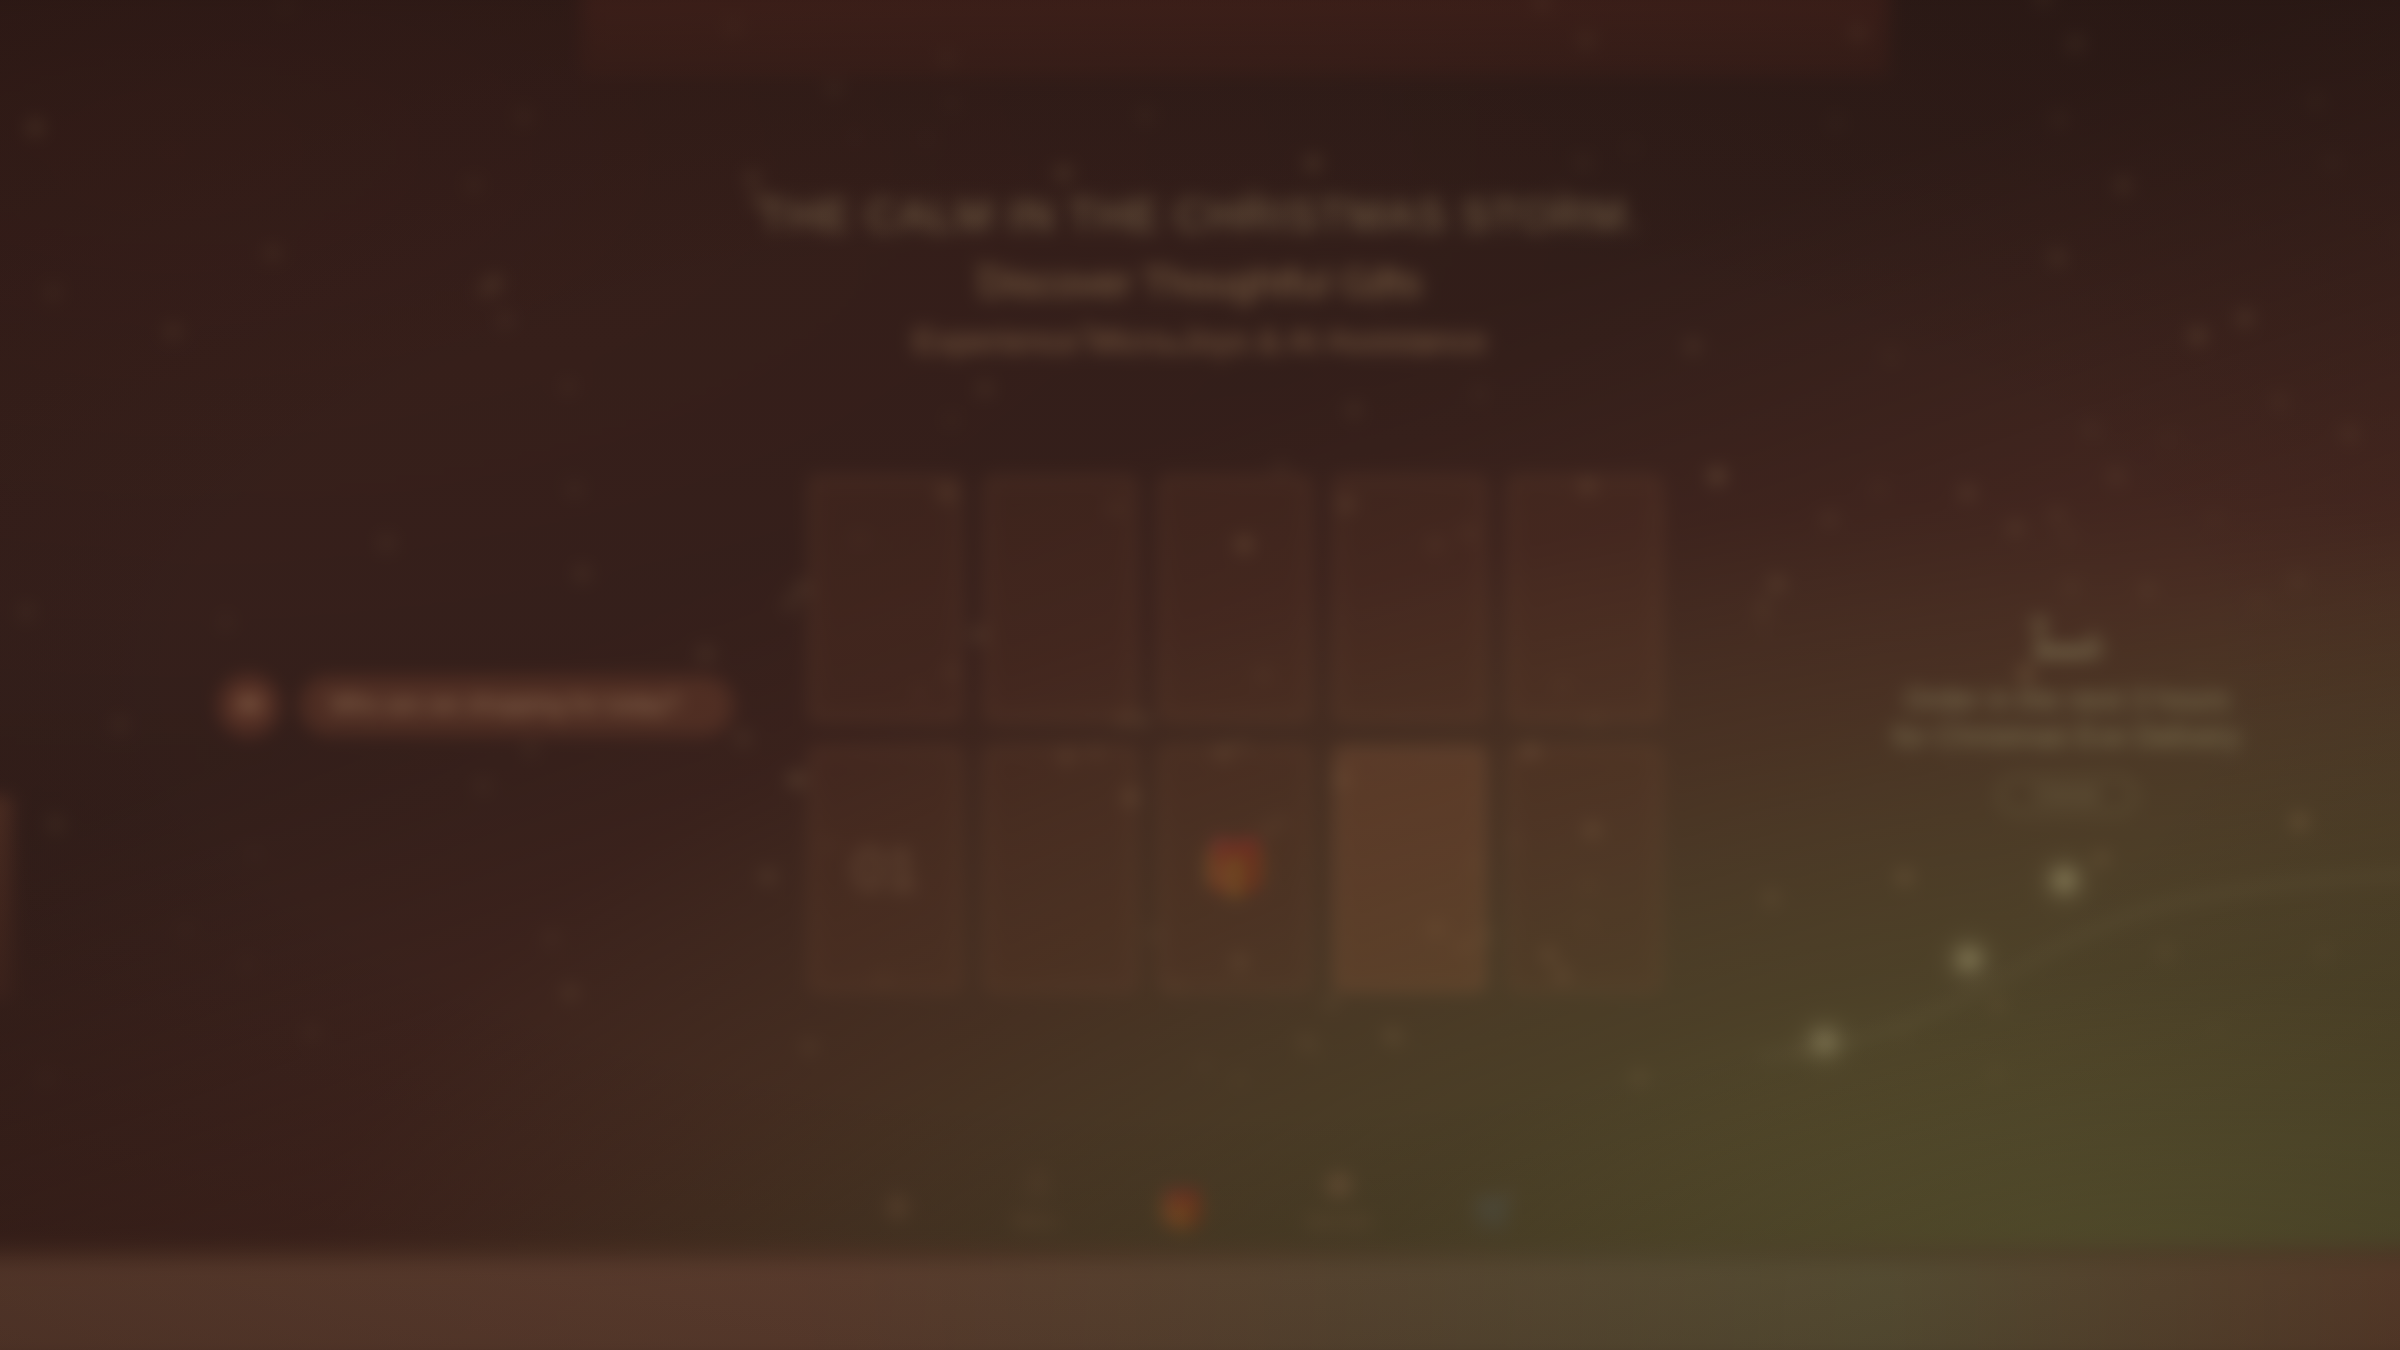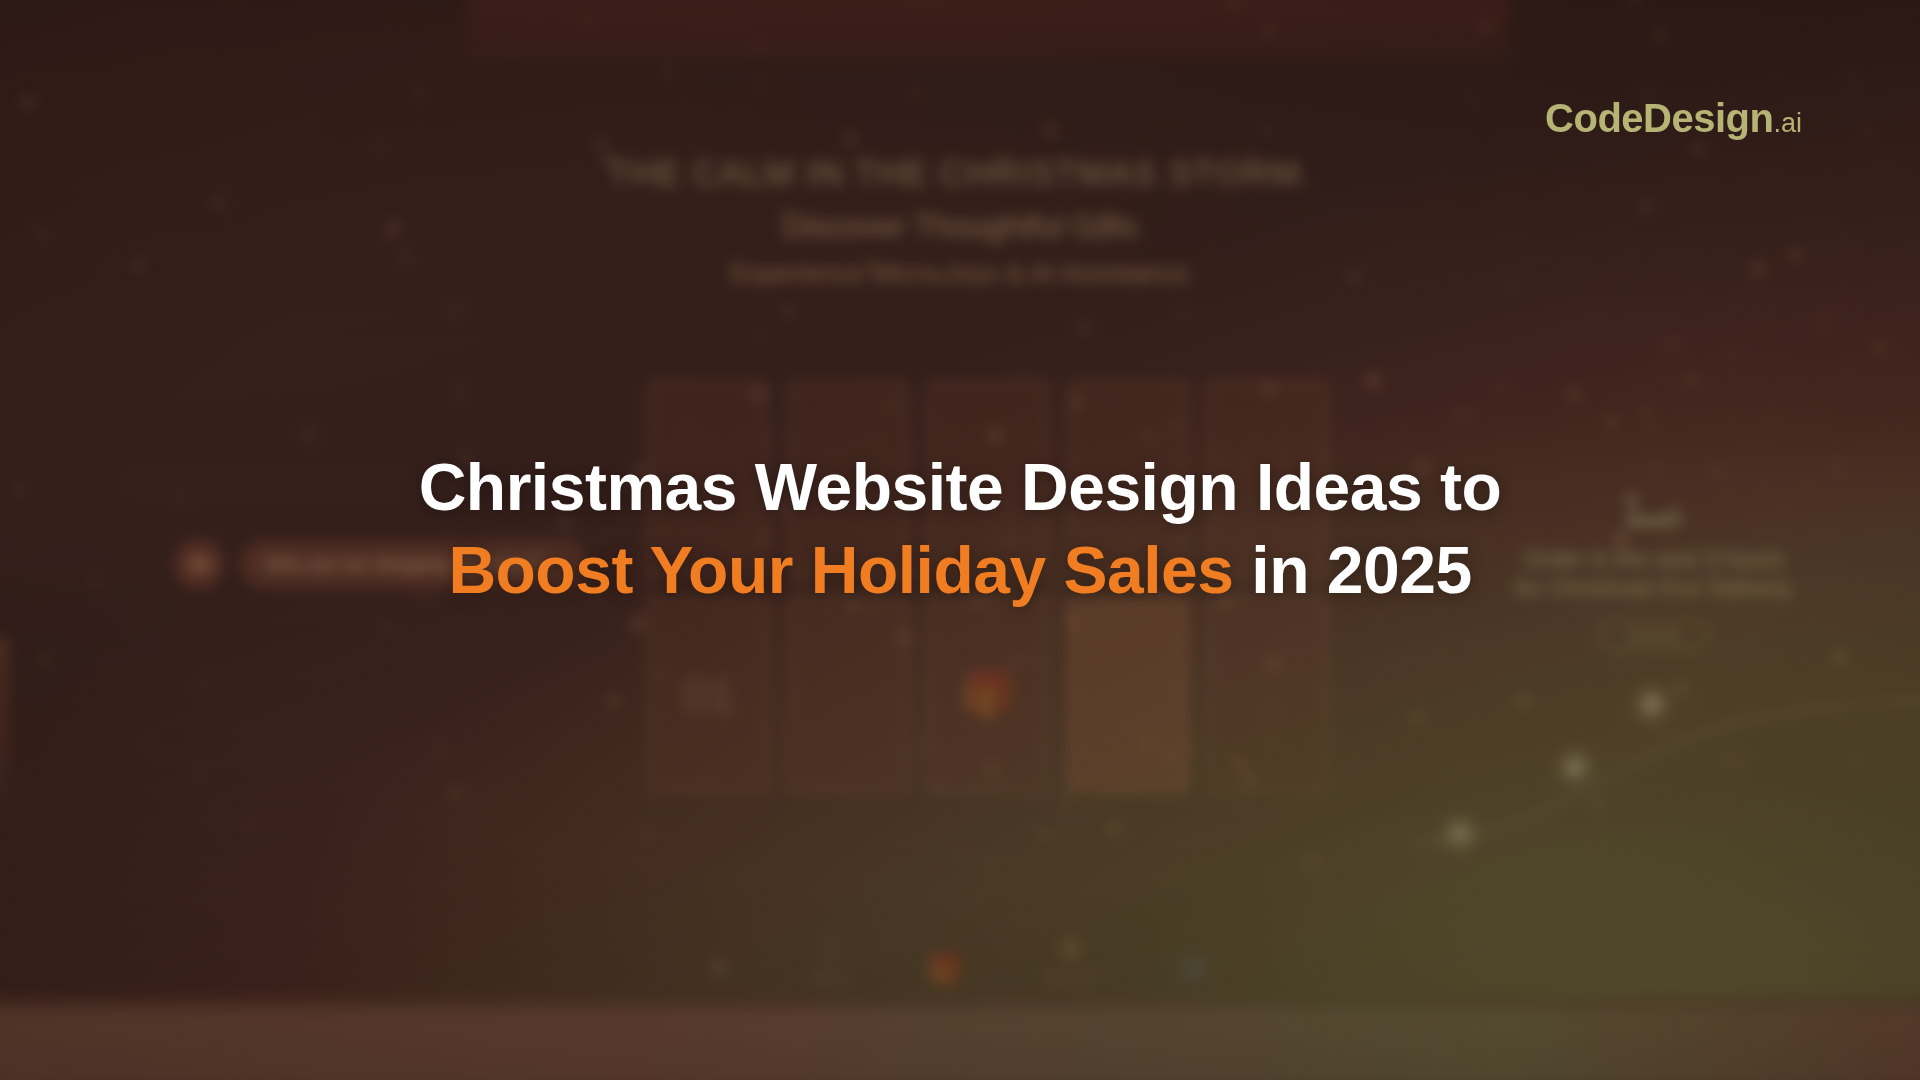--- a/index.html
+++ b/index.html
@@ -470,24 +470,15 @@
         </div>
         <div class="nav-item">
           <div class="nav-ico">🛒</div>
         </div>
       </div>
   </div>
 
   <div id="overlay"></div>
   <div id="vignette"></div>
 
-  <div id="brand">
-    <span>CodeDesign</span><span class="suffix">.ai</span>
-  </div>
-
-  <h1 id="headline">
-    <span class="line1">Christmas Website Design Ideas to</span>
-    <span class="line2">
-      <span class="accent">Boost Your Holiday Sales</span><span> in 2025</span>
-    </span>
-  </h1>
+
 
 </div>
 
 </body></html>

